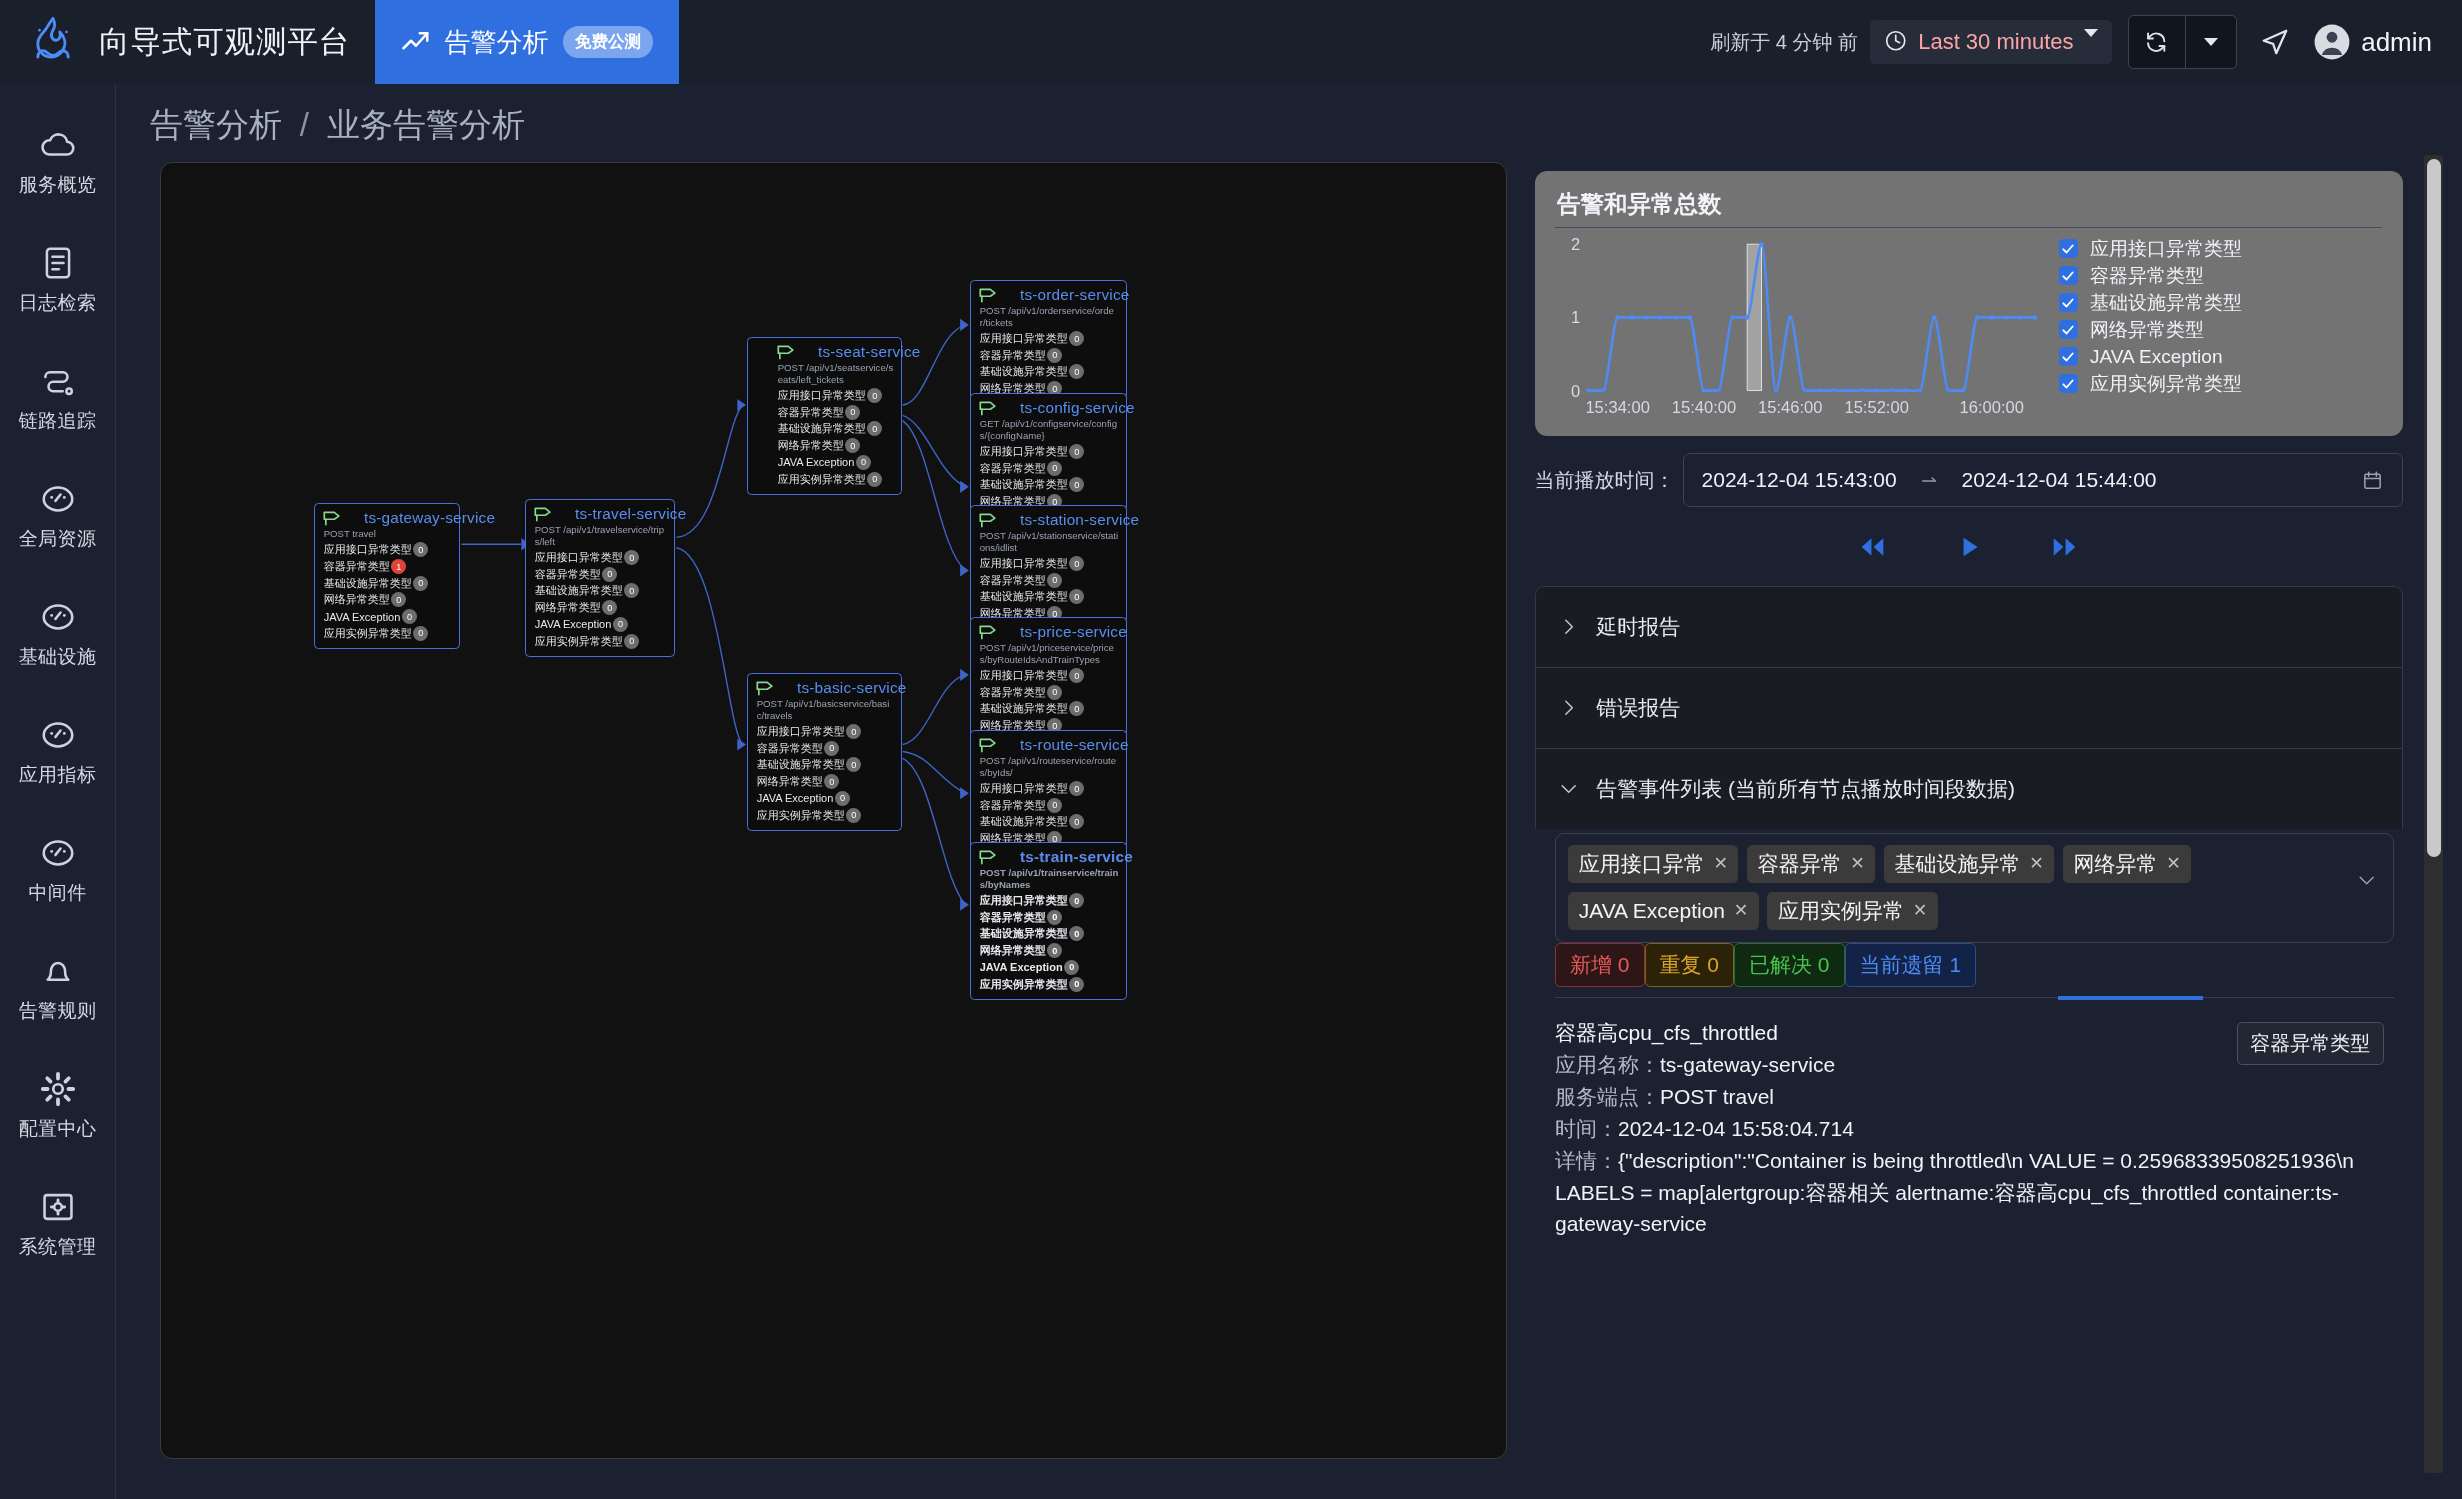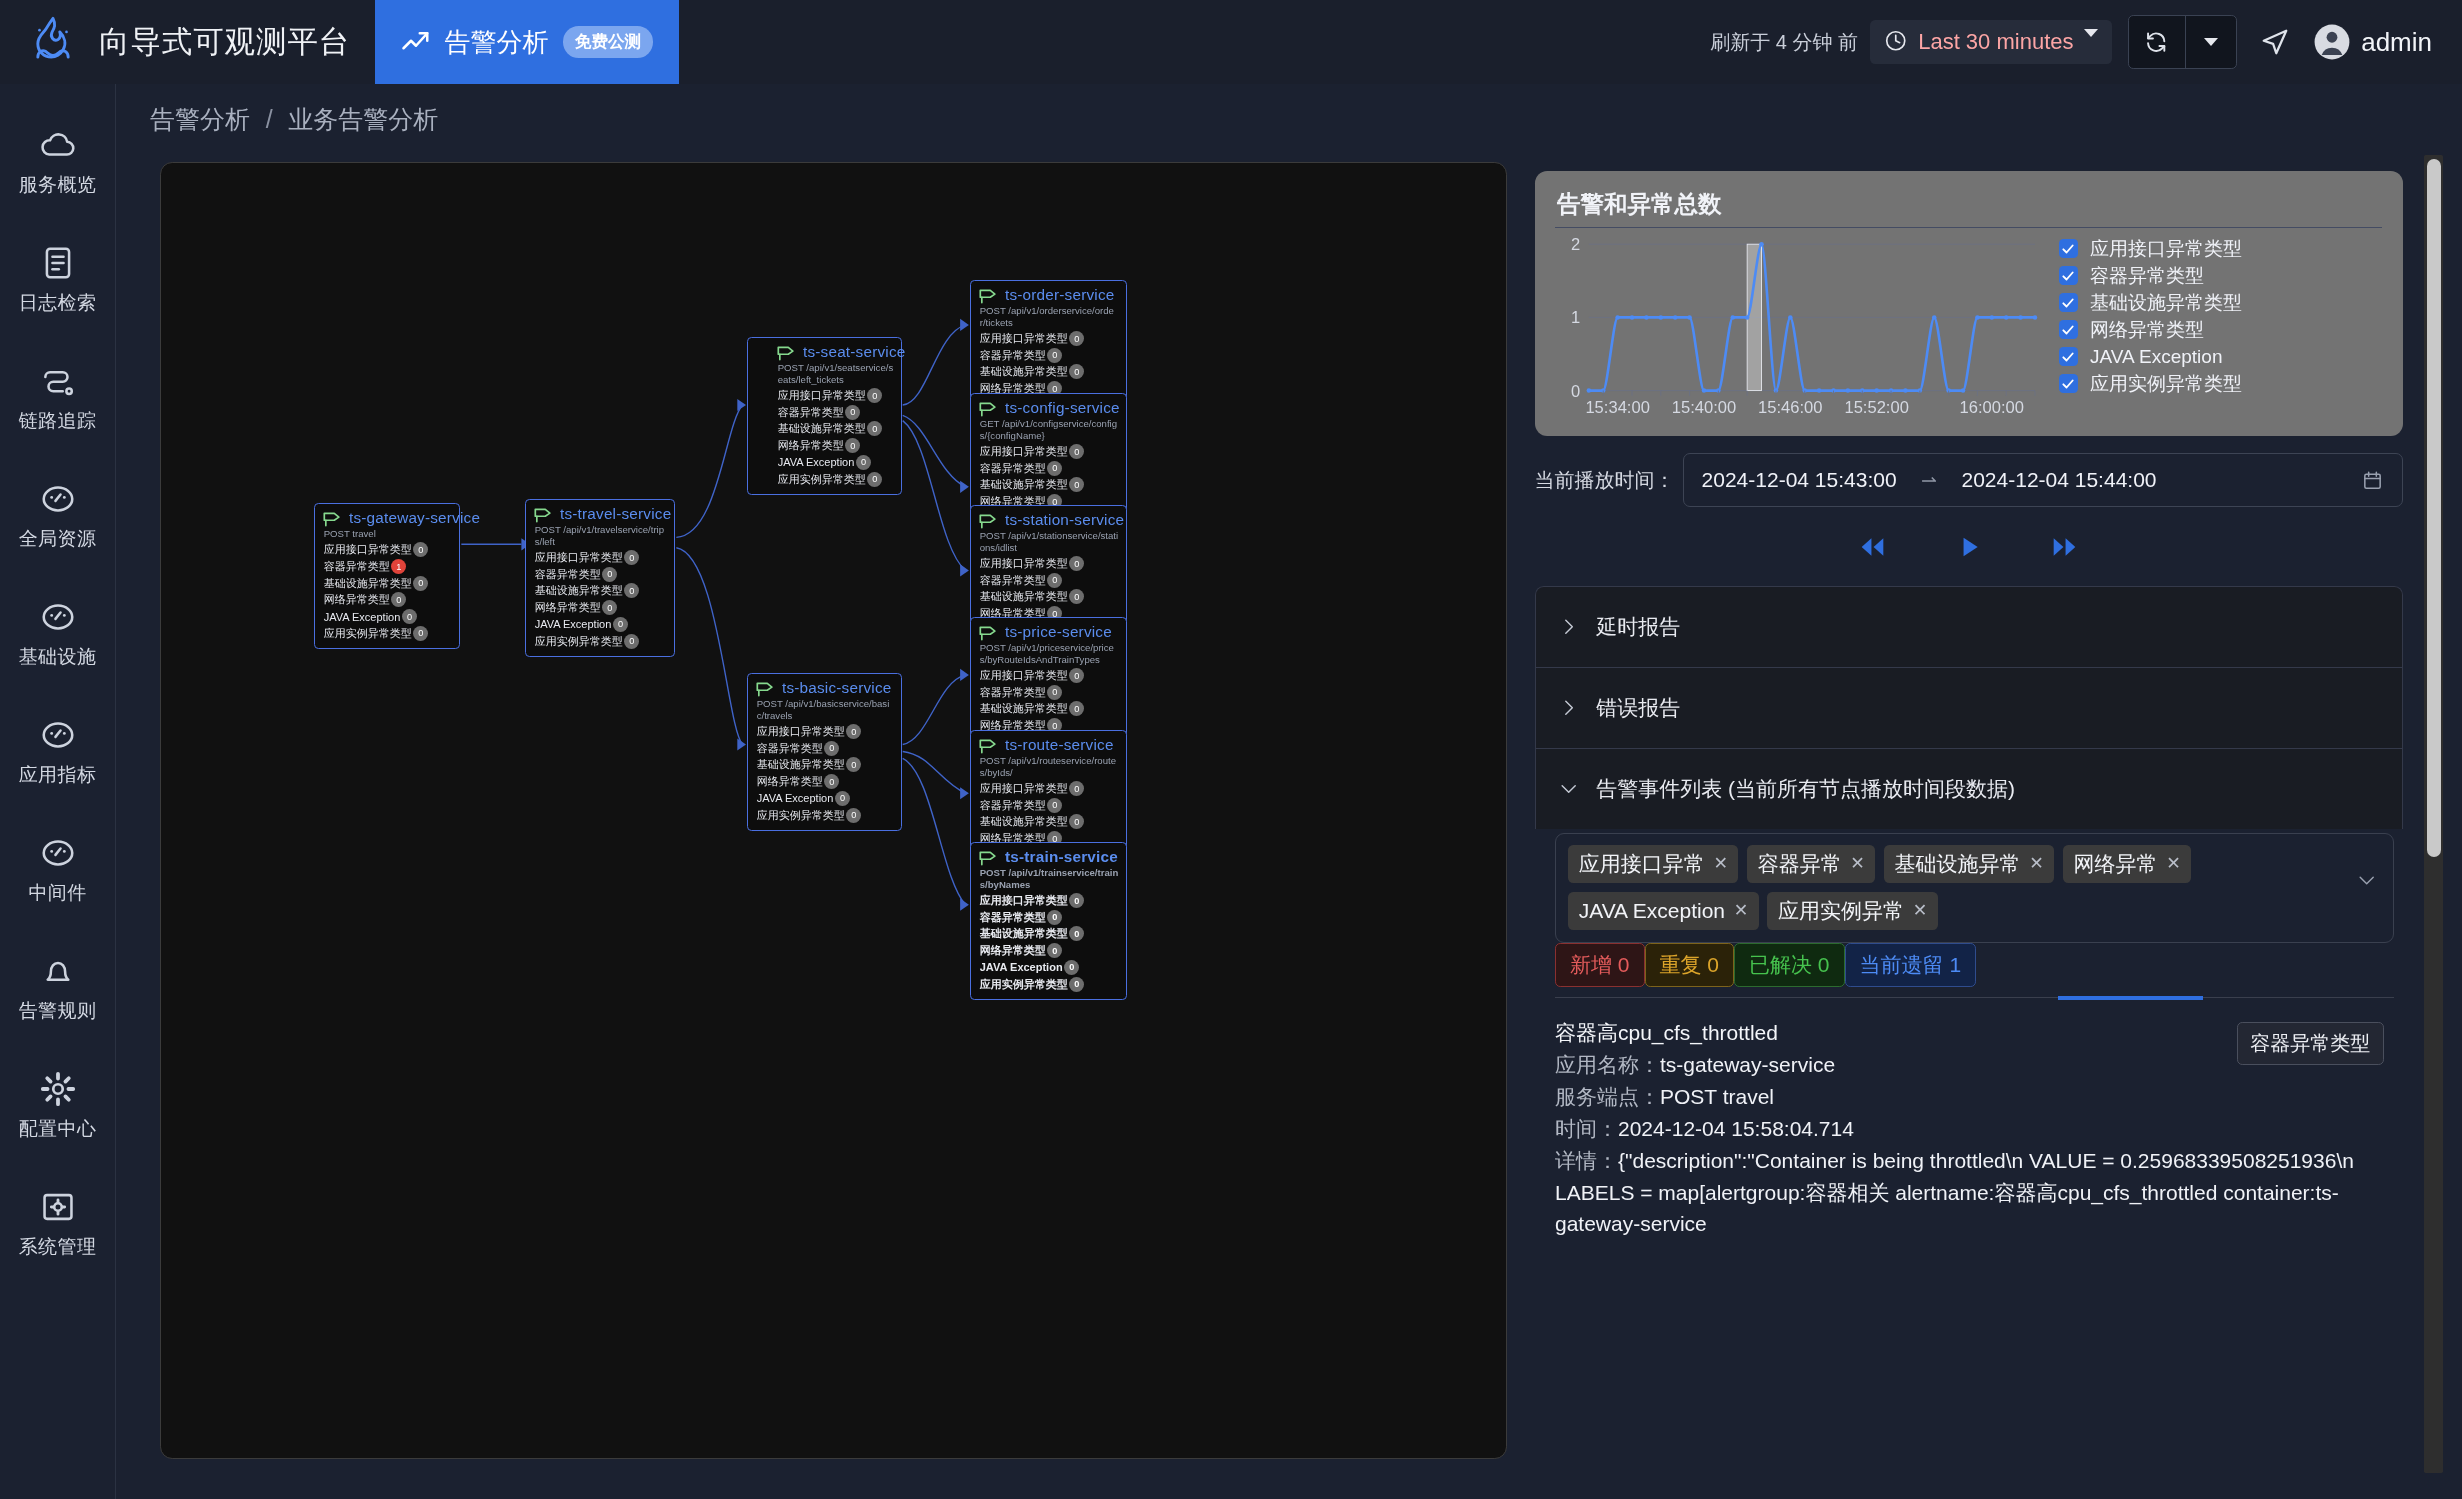--- a/index.html
+++ b/index.html
@@ -65,38 +65,38 @@
   }
   .side-item {
     height: 118px; display: flex; flex-direction: column; align-items: center;
     justify-content: center; gap: 7.8px; color: #cdd3de;
   }
   .side-ico { width: 38px; height: 38px; display: block; }
   .side-label { font-size: 19px; color: #d4d9e3; letter-spacing: 0.4px; white-space: nowrap; }
 
   
   .breadcrumb {
-    position: absolute; left: 150px; top: 103px; font-size: 25px; color: #a9b0bf;
+    position: absolute; left: 150px; top: 103px; font-size: 33px; color: #a9b0bf;
     white-space: nowrap;
     text-align: right;
   }
   .breadcrumb .sep { margin: 0 8.7px; color: #8a91a1; }
 
   .graph-panel {
     position: absolute; left: 160px; top: 162px; width: 1347px; height: 1297px;
     background: #111111; border: 0.9px solid #3b3b3b; border-radius: 12.2px; overflow: hidden;
   }
   .graph-canvas { position: absolute; inset: 0; }
 
   
   .node {
     position: absolute; border: 0.9px solid #4a6fe0; border-radius: 4.4px;
     background: #0d0d0d; padding: 5.2px 7px 7px 7px;
   }
-  .node-head { display: flex; align-items: flex-end; gap: 4px; margin-bottom: 0.9px; }
+  .node-head { display: flex; align-items: flex-start; gap: 19px; margin-bottom: 0.9px; }
   .node-cam { width: 23px; height: 17.4px; flex: 0 0 23px; }
   .node-title { font-size: 15.3px; color: #5b8dee; white-space: nowrap; letter-spacing: 0.2px; }
   .node-ep { font-size: 9.6px; color: #9aa2b1; line-height: 1.22; margin: 0.9px 0 2.6px 1.7px; word-break: break-all; }
   .node-row {
     display: flex; align-items: center; gap: 1.7px; margin: 1.7px 0 0 1.7px;
   }
   .node-row .lbl { font-size: 11px; color: #e8eaf0; white-space: nowrap; }
   .node-row .cnt {
     width: 15px; height: 15px; border-radius: 50%; background: #6d6d6d; color: #fff;
     font-size: 9.2px; display: flex; align-items: center; justify-content: center; flex: 0 0 15px;

